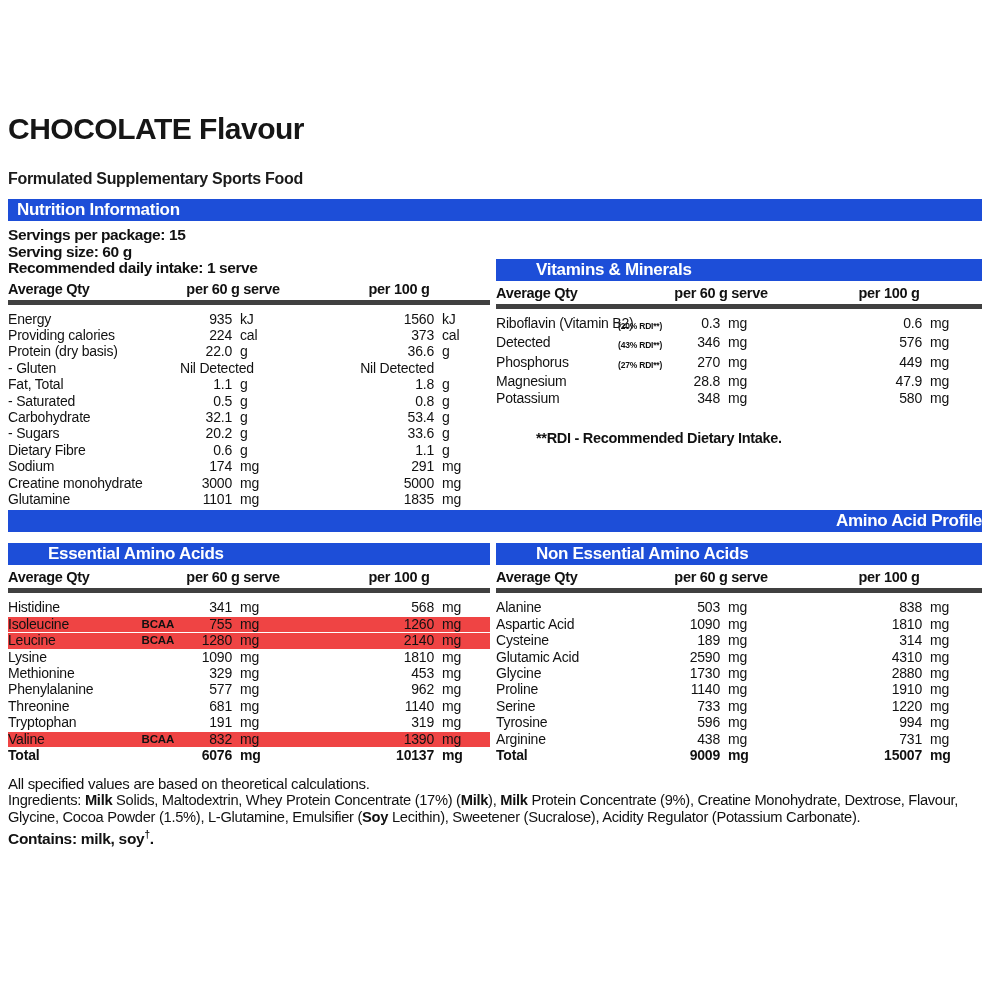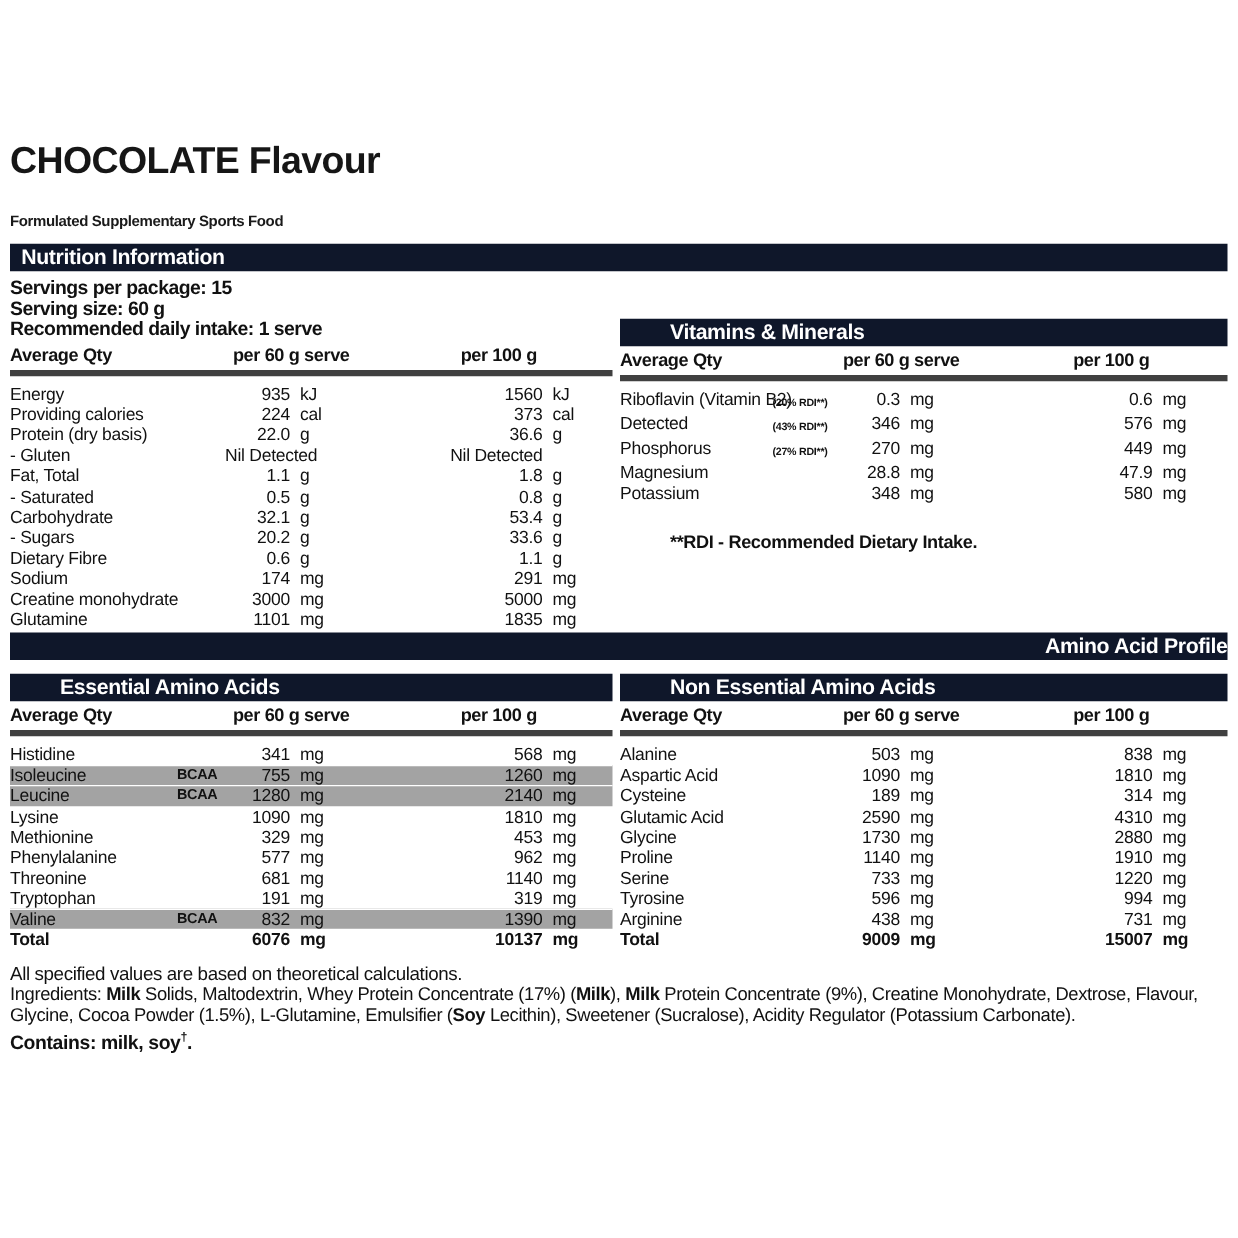--- a/index.html
+++ b/index.html
@@ -1,23 +1,23 @@
 <!DOCTYPE html>
 <html><head>
 <meta charset="utf-8">
 <style>
   * { margin:0; padding:0; box-sizing:border-box; }
   html,body { background:#ffffff; }
   body { width:990px; height:990px; font-family:"Liberation Sans", sans-serif; color:#111; overflow:hidden; }
   .sheet { width:990px; height:808px; padding:112px 8px 0 8px; background:#fff; }
 
   .title { font-size:30px; font-weight:700; letter-spacing:-0.5px; color:#161616; }
-  .subtitle { margin-top:24px; font-size:12px; font-weight:700; letter-spacing:-0.3px; color:#1a1a1a; }
-
-  .bar { background:#0f172a; color:#fff; font-weight:700; font-size:17px; letter-spacing:-0.3px;
+  .subtitle { margin-top:24px; font-size:16px; font-weight:700; letter-spacing:-0.3px; color:#1a1a1a; }
+
+  .bar { background:#1d4ed8; color:#fff; font-weight:700; font-size:17px; letter-spacing:-0.3px;
          height:22px; line-height:22px; padding-left:9px; }
   .bar.full { margin-top:11px; width:974px; }
   .bar.amino { margin-top:3px; width:974px;text-align:right; }
   .bar.section { width:100%;padding-left:40px; }
 
   .cols { display:flex; width:974px; margin-top:3px; }
   .col-left  { width:482px; }
   .col-right { width:486px; margin-left:6px; }
 
   .serving-block { padding-top:3px; }
@@ -35,21 +35,21 @@
   .rows { margin-top:6px; }
   .trow { display:grid; grid-template-columns:122px 50px 52px 36px 166px 1fr;
           font-size:14px; letter-spacing:-0.2px; line-height:16.4px; }
   .trow .c { white-space:nowrap; overflow:visible; }
   .trow .label { text-align:left; }
   .trow .note  { text-align:right; font-weight:700; font-size:11.5px; padding-right:6px; }
   .trow .note.tiny { font-size:8.5px; padding-top:3px; }
   .trow .v { text-align:right; }
   .trow .u { text-align:left; padding-left:8px; }
   .trow.bold { font-weight:700; }
-  .trow.shaded { background:#a3a3a3; box-shadow:inset 0 1px 0 #ffffff; }
+  .trow.shaded { background:#ef4444; box-shadow:inset 0 1px 0 #ffffff; }
 
   .vm-note-col .trow .note { font-size:8.5px; font-weight:700; padding-top:3px; }
 
   .footnote { margin-top:24px; margin-left:40px; font-size:14.5px; letter-spacing:-0.3px;font-weight:bold; }
 
   .amino-gap { height:8px; }
 
   .footer { margin-top:12px; width:978px; }
   .footer .disclaimer { font-size:15px; letter-spacing:-0.3px; line-height:17px; }
   .footer .ingredients { font-size:14.7px; letter-spacing:-0.3px; line-height:16.8px; }

